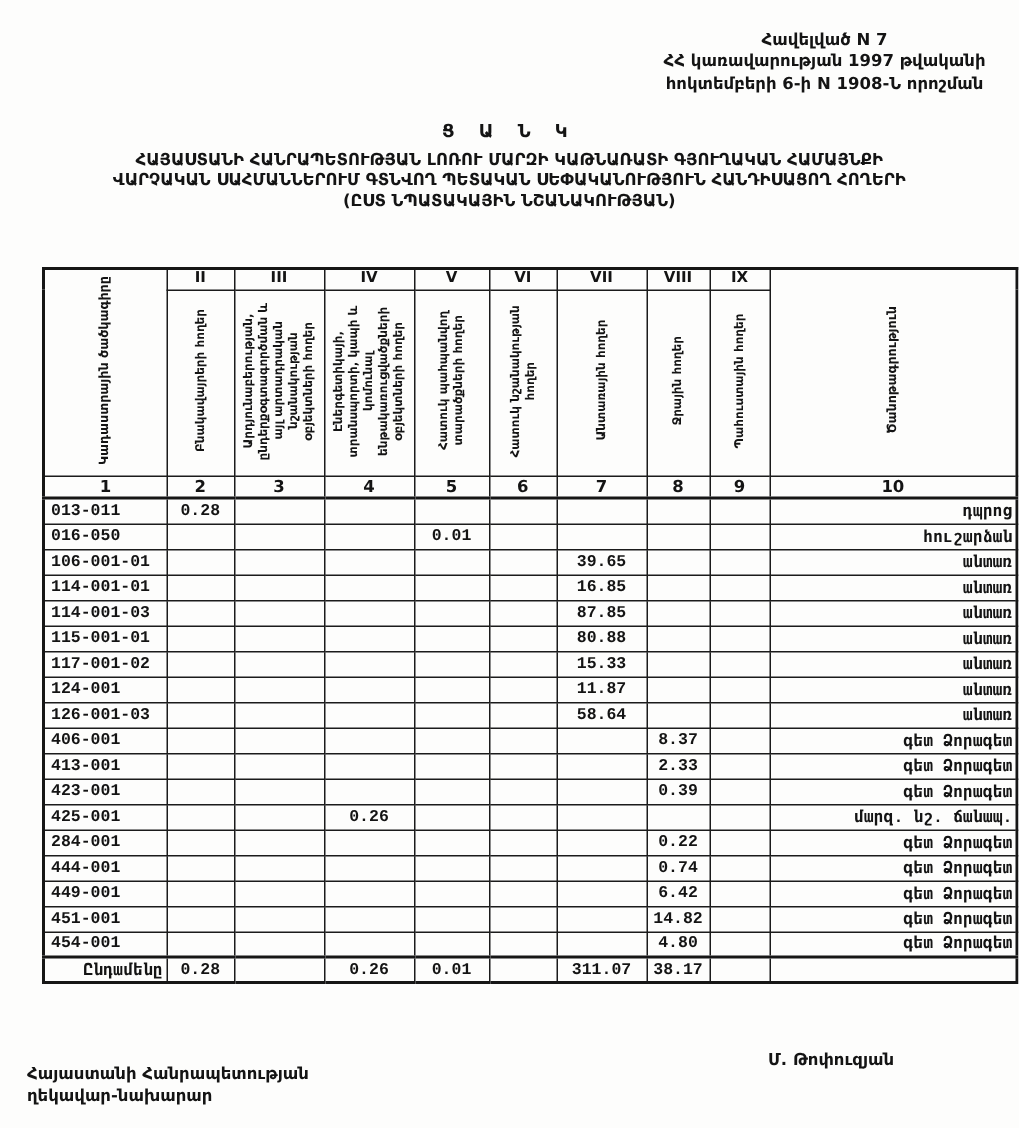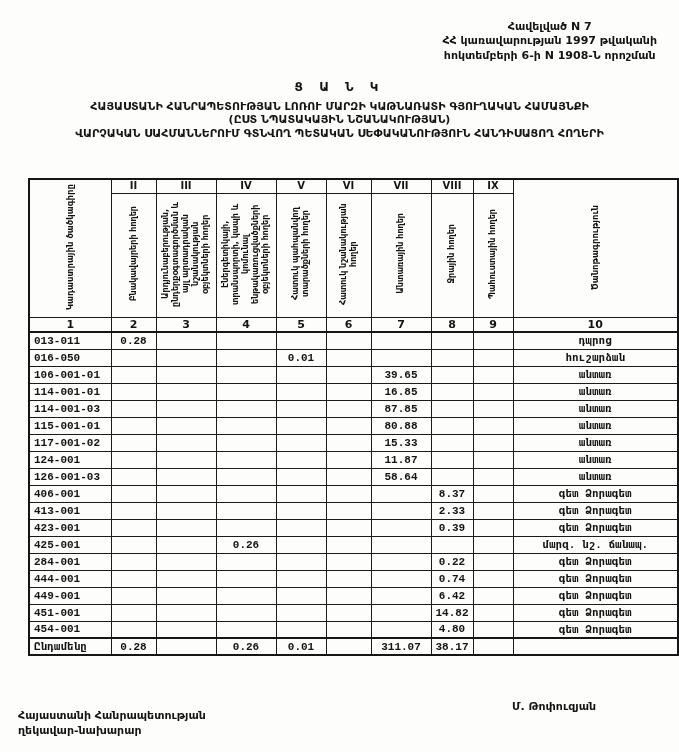--- a/index.html
+++ b/index.html
@@ -51,23 +51,23 @@
     font-size:8px; line-height:1.25;
     max-height:118px;
     text-align:center;
   }
   .vtext.tall { max-height:136px; font-size:8.5px; }
   td.span2 { vertical-align:middle; text-align:center; }
 
   tbody tr { height:17px;font-family:Liberation Mono, monospace; }
   tbody td.code { text-align:left; padding-left:4px; }
   tbody td.num  { text-align:center; }
-  tbody td.note { text-align:center; padding-left:2px; }
+  tbody td.note { text-align:right; padding-left:2px; }
   tr.total-row td { border-top:2px solid #161616; border-bottom:2px solid #161616; }
-  tr.total-row td.code { text-align:left; }
+  tr.total-row td.code { text-align:right; }
 
   .footer-left {
     position:absolute; left:18px; top:709px;
     font-size:11px; line-height:1.35;
   }
   .signature {
     position:absolute; left:512px; top:700px;
     font-size:11px;
   }
 </style>
@@ -79,22 +79,22 @@
   <div class="appendix">
     <div>Հավելված N 7</div>
     <div>ՀՀ կառավարության 1997 թվականի</div>
     <div>հոկտեմբերի 6-ի N 1908-Ն որոշման</div>
   </div>
 
   <div class="doc-kind">Ց Ա Ն Կ</div>
 
   <div class="doc-title">
     <div>ՀԱՅԱՍՏԱՆԻ ՀԱՆՐԱՊԵՏՈՒԹՅԱՆ ԼՈՌՈՒ ՄԱՐԶԻ ԿԱԹՆԱՌԱՏԻ ԳՅՈՒՂԱԿԱՆ ՀԱՄԱՅՆՔԻ</div>
+    <div>ՎԱՐՉԱԿԱՆ ՍԱՀՄԱՆՆԵՐՈՒՄ ԳՏՆՎՈՂ ՊԵՏԱԿԱՆ ՍԵՓԱԿԱՆՈՒԹՅՈՒՆ ՀԱՆԴԻՍԱՑՈՂ ՀՈՂԵՐԻ</div>
     <div>(ԸՍՏ ՆՊԱՏԱԿԱՅԻՆ ՆՇԱՆԱԿՈՒԹՅԱՆ)</div>
-    <div>ՎԱՐՉԱԿԱՆ ՍԱՀՄԱՆՆԵՐՈՒՄ ԳՏՆՎՈՂ ՊԵՏԱԿԱՆ ՍԵՓԱԿԱՆՈՒԹՅՈՒՆ ՀԱՆԴԻՍԱՑՈՂ ՀՈՂԵՐԻ</div>
   </div>
 
   <table class="land">
     <colgroup>
       <col style="width:82px">
         <col style="width:45px">
         <col style="width:60px">
       <col style="width:60px">
         <col style="width:50px">
         <col style="width:45px">

